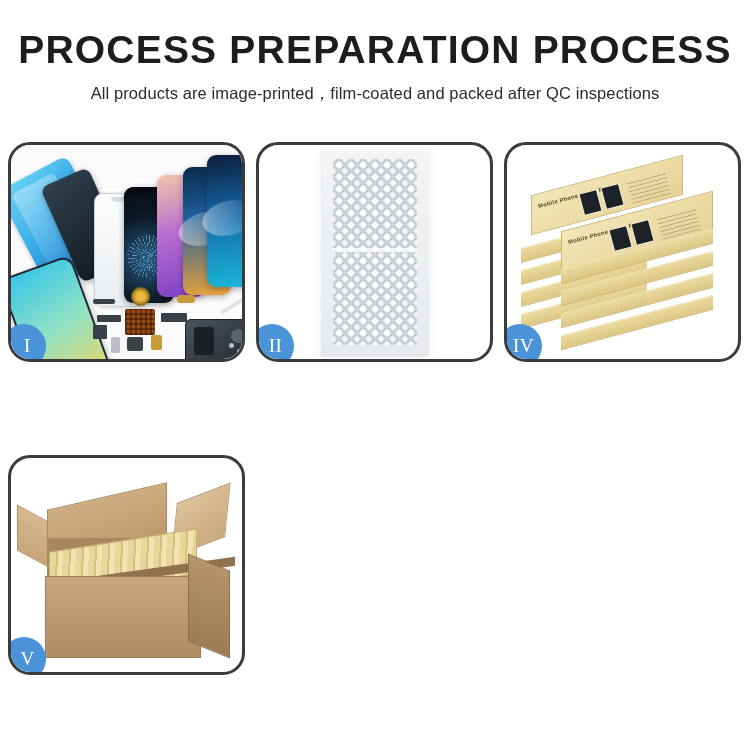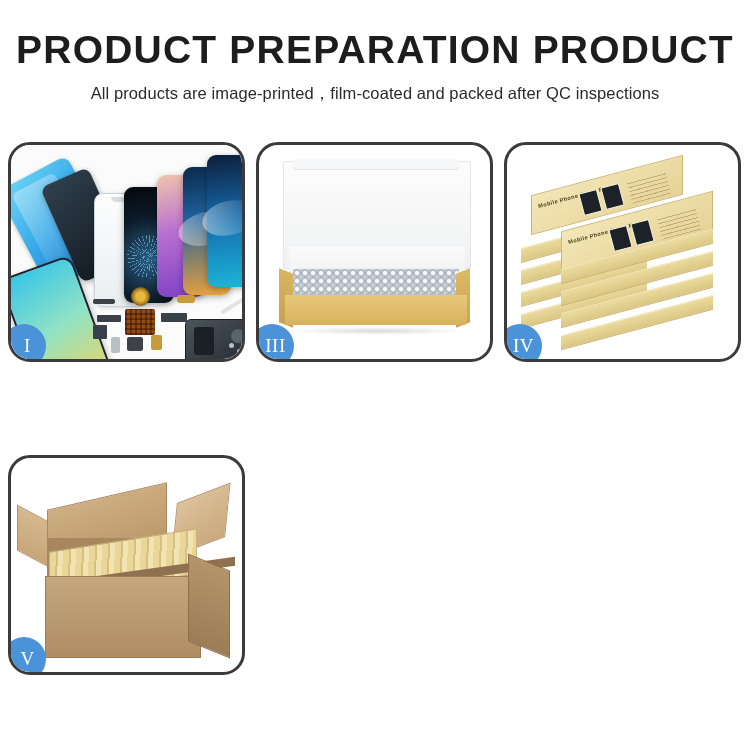--- a/index.html
+++ b/index.html
@@ -367,21 +367,21 @@
     position:absolute;left:70px;top:30px;width:2px;height:72px;
     background:rgba(140,112,77,.65);transform:skewX(-20deg);
   }
 </style>
 </head>
 <body>
 
 <div class="page">
 
   <div class="header">
-    <div class="title">PRODUCT PREPARATION PRODUCT</div>
+    <div class="title">PROCESS PREPARATION PROCESS</div>
     <div class="subtitle">All products are image-printed，film-coated and packed after QC inspections</div>
   </div>
 
   <div class="grid">
 
     <div class="panel">
       <div class="stage">
         <div class="p1bg"></div>
         <div class="ph ph-blue"></div>
         <div class="ph ph-darkslim"></div>
@@ -415,36 +415,31 @@
           <div class="pt tool" style="left:130px;top:18px;"></div>
           <div class="pt silver" style="left:140px;top:58px;width:5px;height:5px;border-radius:50%;"></div>
           <div class="pt silver" style="left:148px;top:64px;width:5px;height:5px;border-radius:50%;"></div>
         </div>
       </div>
       <div class="badge">
         <span>I</span>
       </div>
     </div>
 
-
     <div class="panel">
       <div class="stage">
-        <div class="b3lid"></div>
-        <div class="b3lidtab"></div>
-        <div class="b3inner"></div>
-        <div class="b3bubbles"></div>
-        <div class="b3left"></div>
-        <div class="b3right"></div>
-        <div class="b3front"></div>
-        <div class="b3shadow"></div>
+        <div class="bwsheet"></div>
+        <div class="bwbody"></div>
+        <div class="bwseal"></div>
       </div>
       <div class="badge">
-        <span>III</span>
+        <span>II</span>
       </div>
     </div>
+
 
     <div class="panel">
       <div class="stage">
         <div class="stackwrap">
 
           <div class="sedge" style="left:4px;top:66px;width:126px;"></div>
           <div class="sedge" style="left:4px;top:88px;width:126px;"></div>
           <div class="sedge" style="left:4px;top:110px;width:126px;"></div>
           <div class="sedge" style="left:4px;top:132px;width:126px;"></div>
 

